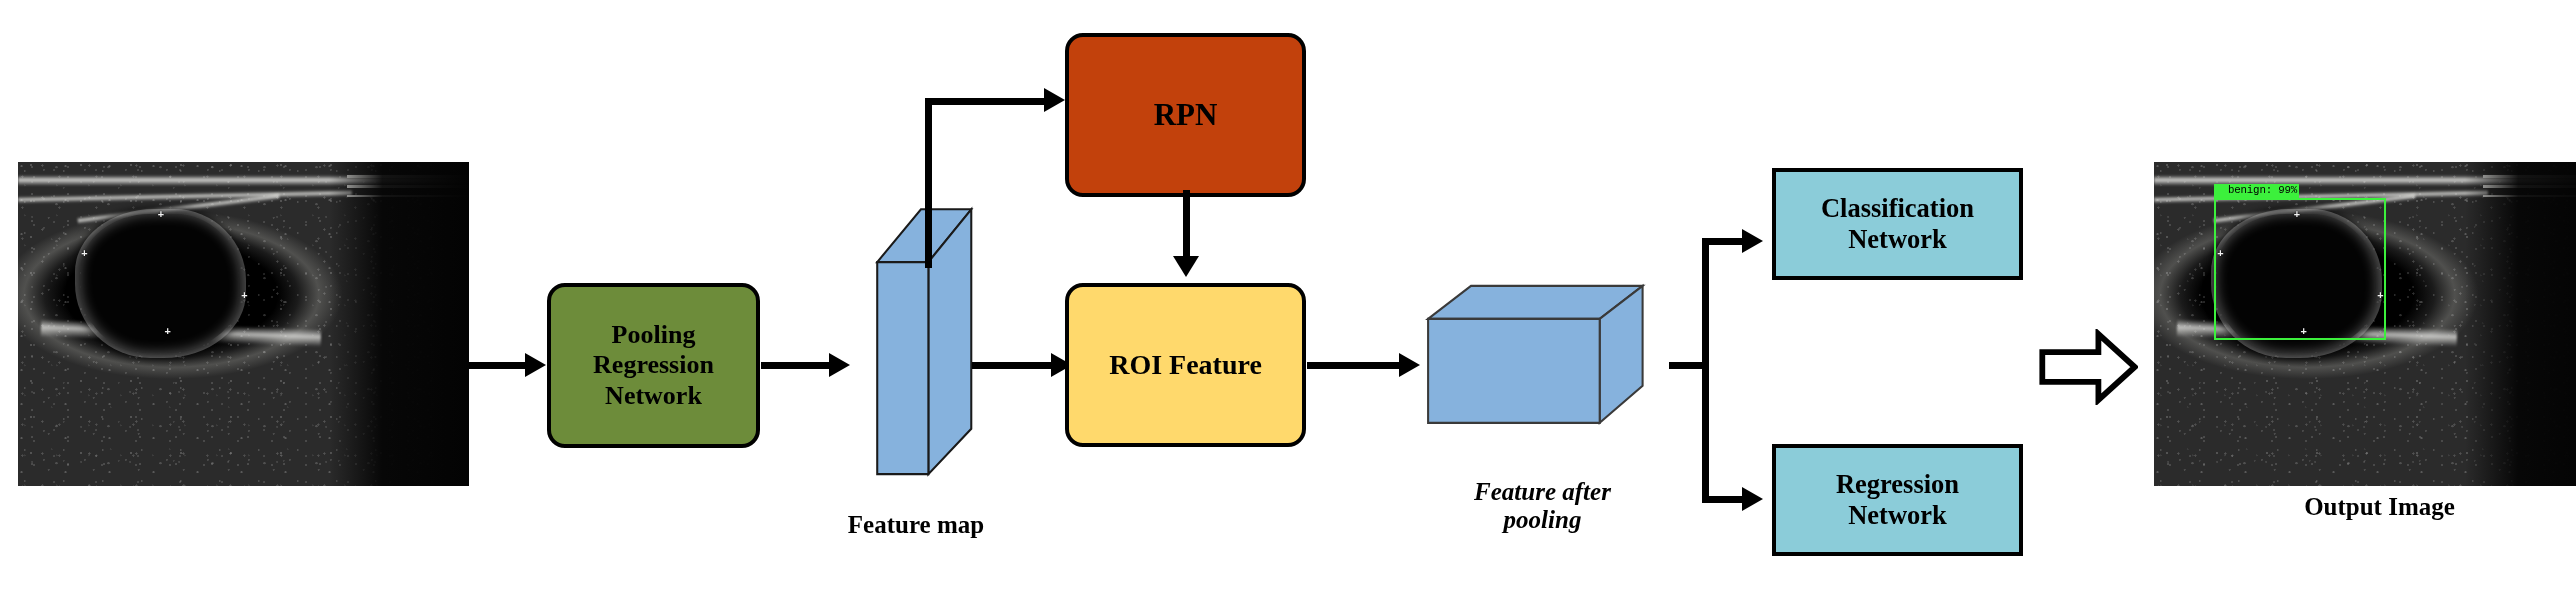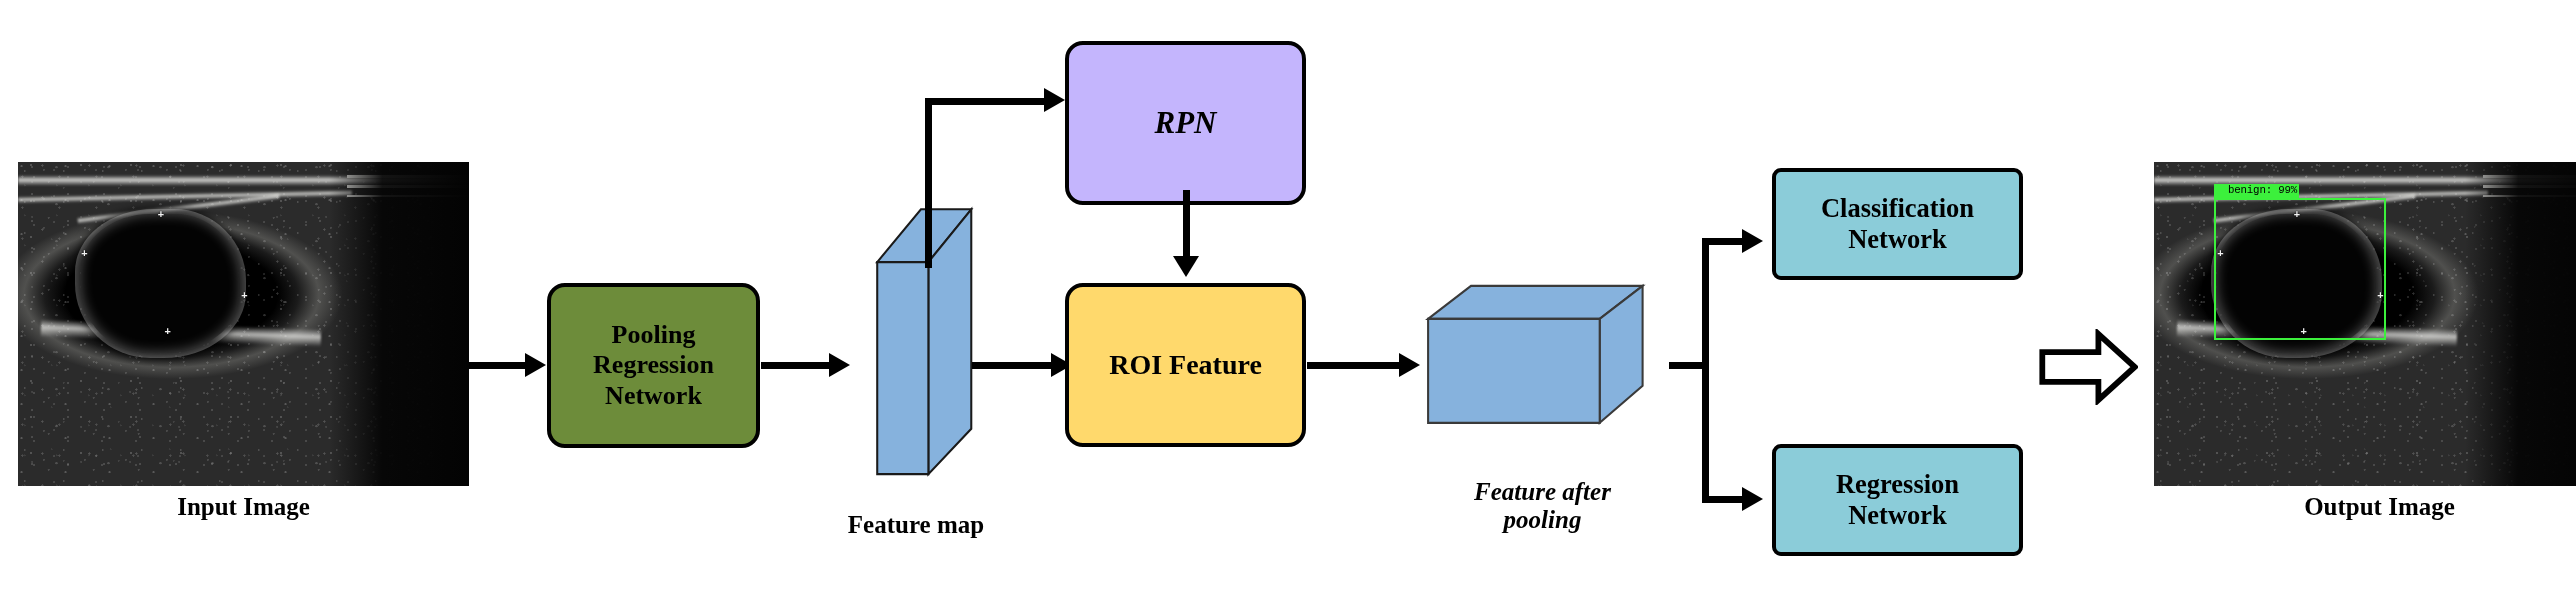--- a/index.html
+++ b/index.html
@@ -137,21 +137,21 @@
     display: flex;
     align-items: center;
     justify-content: center;
     text-align: center;
     font-family: "Liberation Serif", "DejaVu Serif", serif;
     font-weight: bold;
     color: #000;
     line-height: 1.16;
   }
   .pbox.rounded { border-radius: 18px; }
-  .pbox.square  { border-radius: 9px; }
+  .pbox.square  { border-radius: 0; }
 
   
   .ln {
     position: absolute;
     background: #000;
   }
   .arrow-r {
     position: absolute;
     width: 0; height: 0;
     border-top: 12.4px solid transparent;
@@ -195,21 +195,20 @@
       <div class="us-topline" style="top:23px; width:27%; height:2.5px;"></div>
       <div class="us-topline" style="top:33px; width:27%; height:1.7px;"></div>
       <div class="us-dark-right" style="width:31%;"></div>
 
       <div class="caliper" style="left:31%; top:14.5%;">+</div>
       <div class="caliper" style="left:14%; top:26.5%;">+</div>
       <div class="caliper" style="left:49.5%; top:39.5%;">+</div>
       <div class="caliper" style="left:32.5%; top:50.5%;">+</div>
     </div>
   </div>
-  <div class="fig-caption" style="left:18px; top:493px; width:451px;">Input Image</div>
 
   <div class="ln" style="left:469px; top:362px; width:56px; height:6.6px;"></div>
   <div class="arrow-r" style="left:525px; top:353px;"></div>
 
   <div class="pbox rounded" style="left:547px; top:283px; width:213px; height:165px; background:#6d8c3a; font-size:26px;">
     <span>
       <span>Pooling</span><br>
       <span>Regression</span><br>
       <span>Network</span>
     </span>
@@ -230,21 +229,21 @@
   </div>
   <div class="fig-caption" style="left:792px; top:511px; width:248px;">Feature map</div>
 
   <div class="ln" style="left:925px; top:98px; width:6.6px; height:170px;"></div>
   <div class="ln" style="left:925px; top:98px; width:125px; height:6.6px;"></div>
   <div class="arrow-r" style="left:1044px; top:88px;"></div>
 
   <div class="ln" style="left:972px; top:362px; width:79px; height:6.6px;"></div>
   <div class="arrow-r" style="left:1051px; top:353px;"></div>
 
-  <div class="pbox rounded" style="left:1065px; top:41px; width:241px; height:164px; background:#c4b5fd; font-size:31px;font-style:italic;">
+  <div class="pbox rounded" style="left:1065px; top:33px; width:241px; height:164px; background:#c2410c; font-size:31px;">
     <span>RPN</span>
   </div>
 
   <div class="ln" style="left:1183px; top:190px; width:6.6px; height:71px;"></div>
   <div class="arrow-d" style="left:1173px; top:256px;"></div>
 
   <div class="pbox rounded" style="left:1065px; top:283px; width:241px; height:164px; background:#ffd96c; font-size:28px;">
     <span>ROI Feature</span>
   </div>
 

